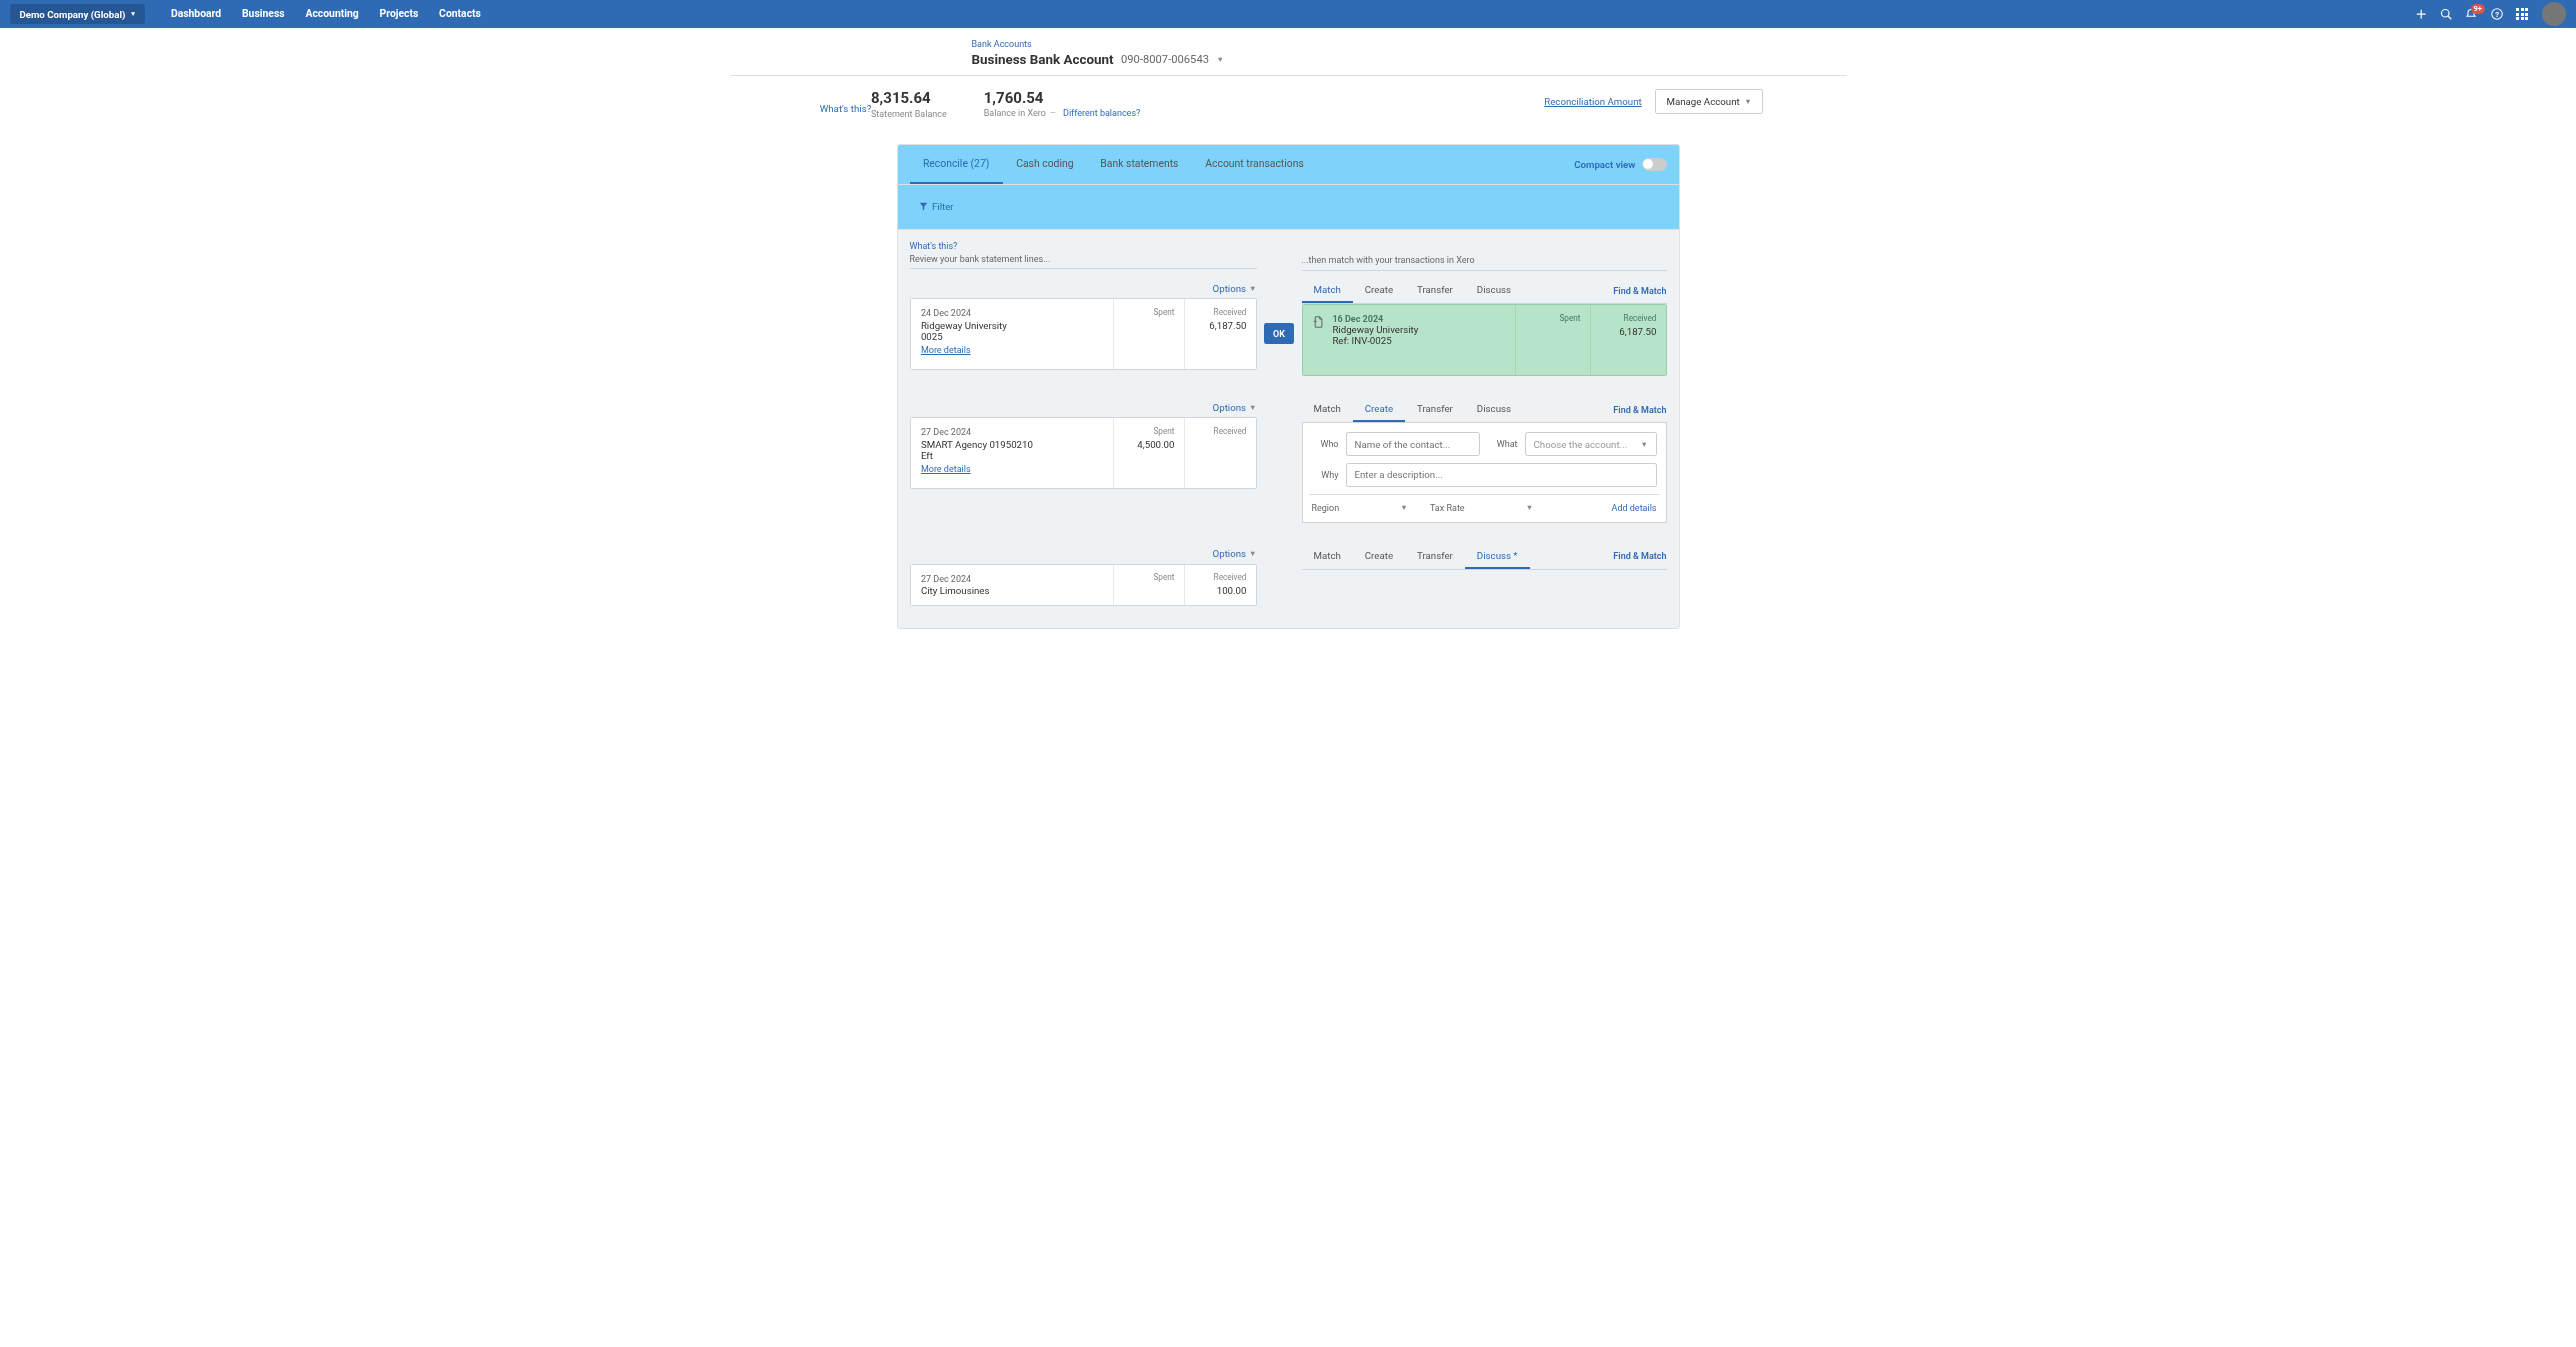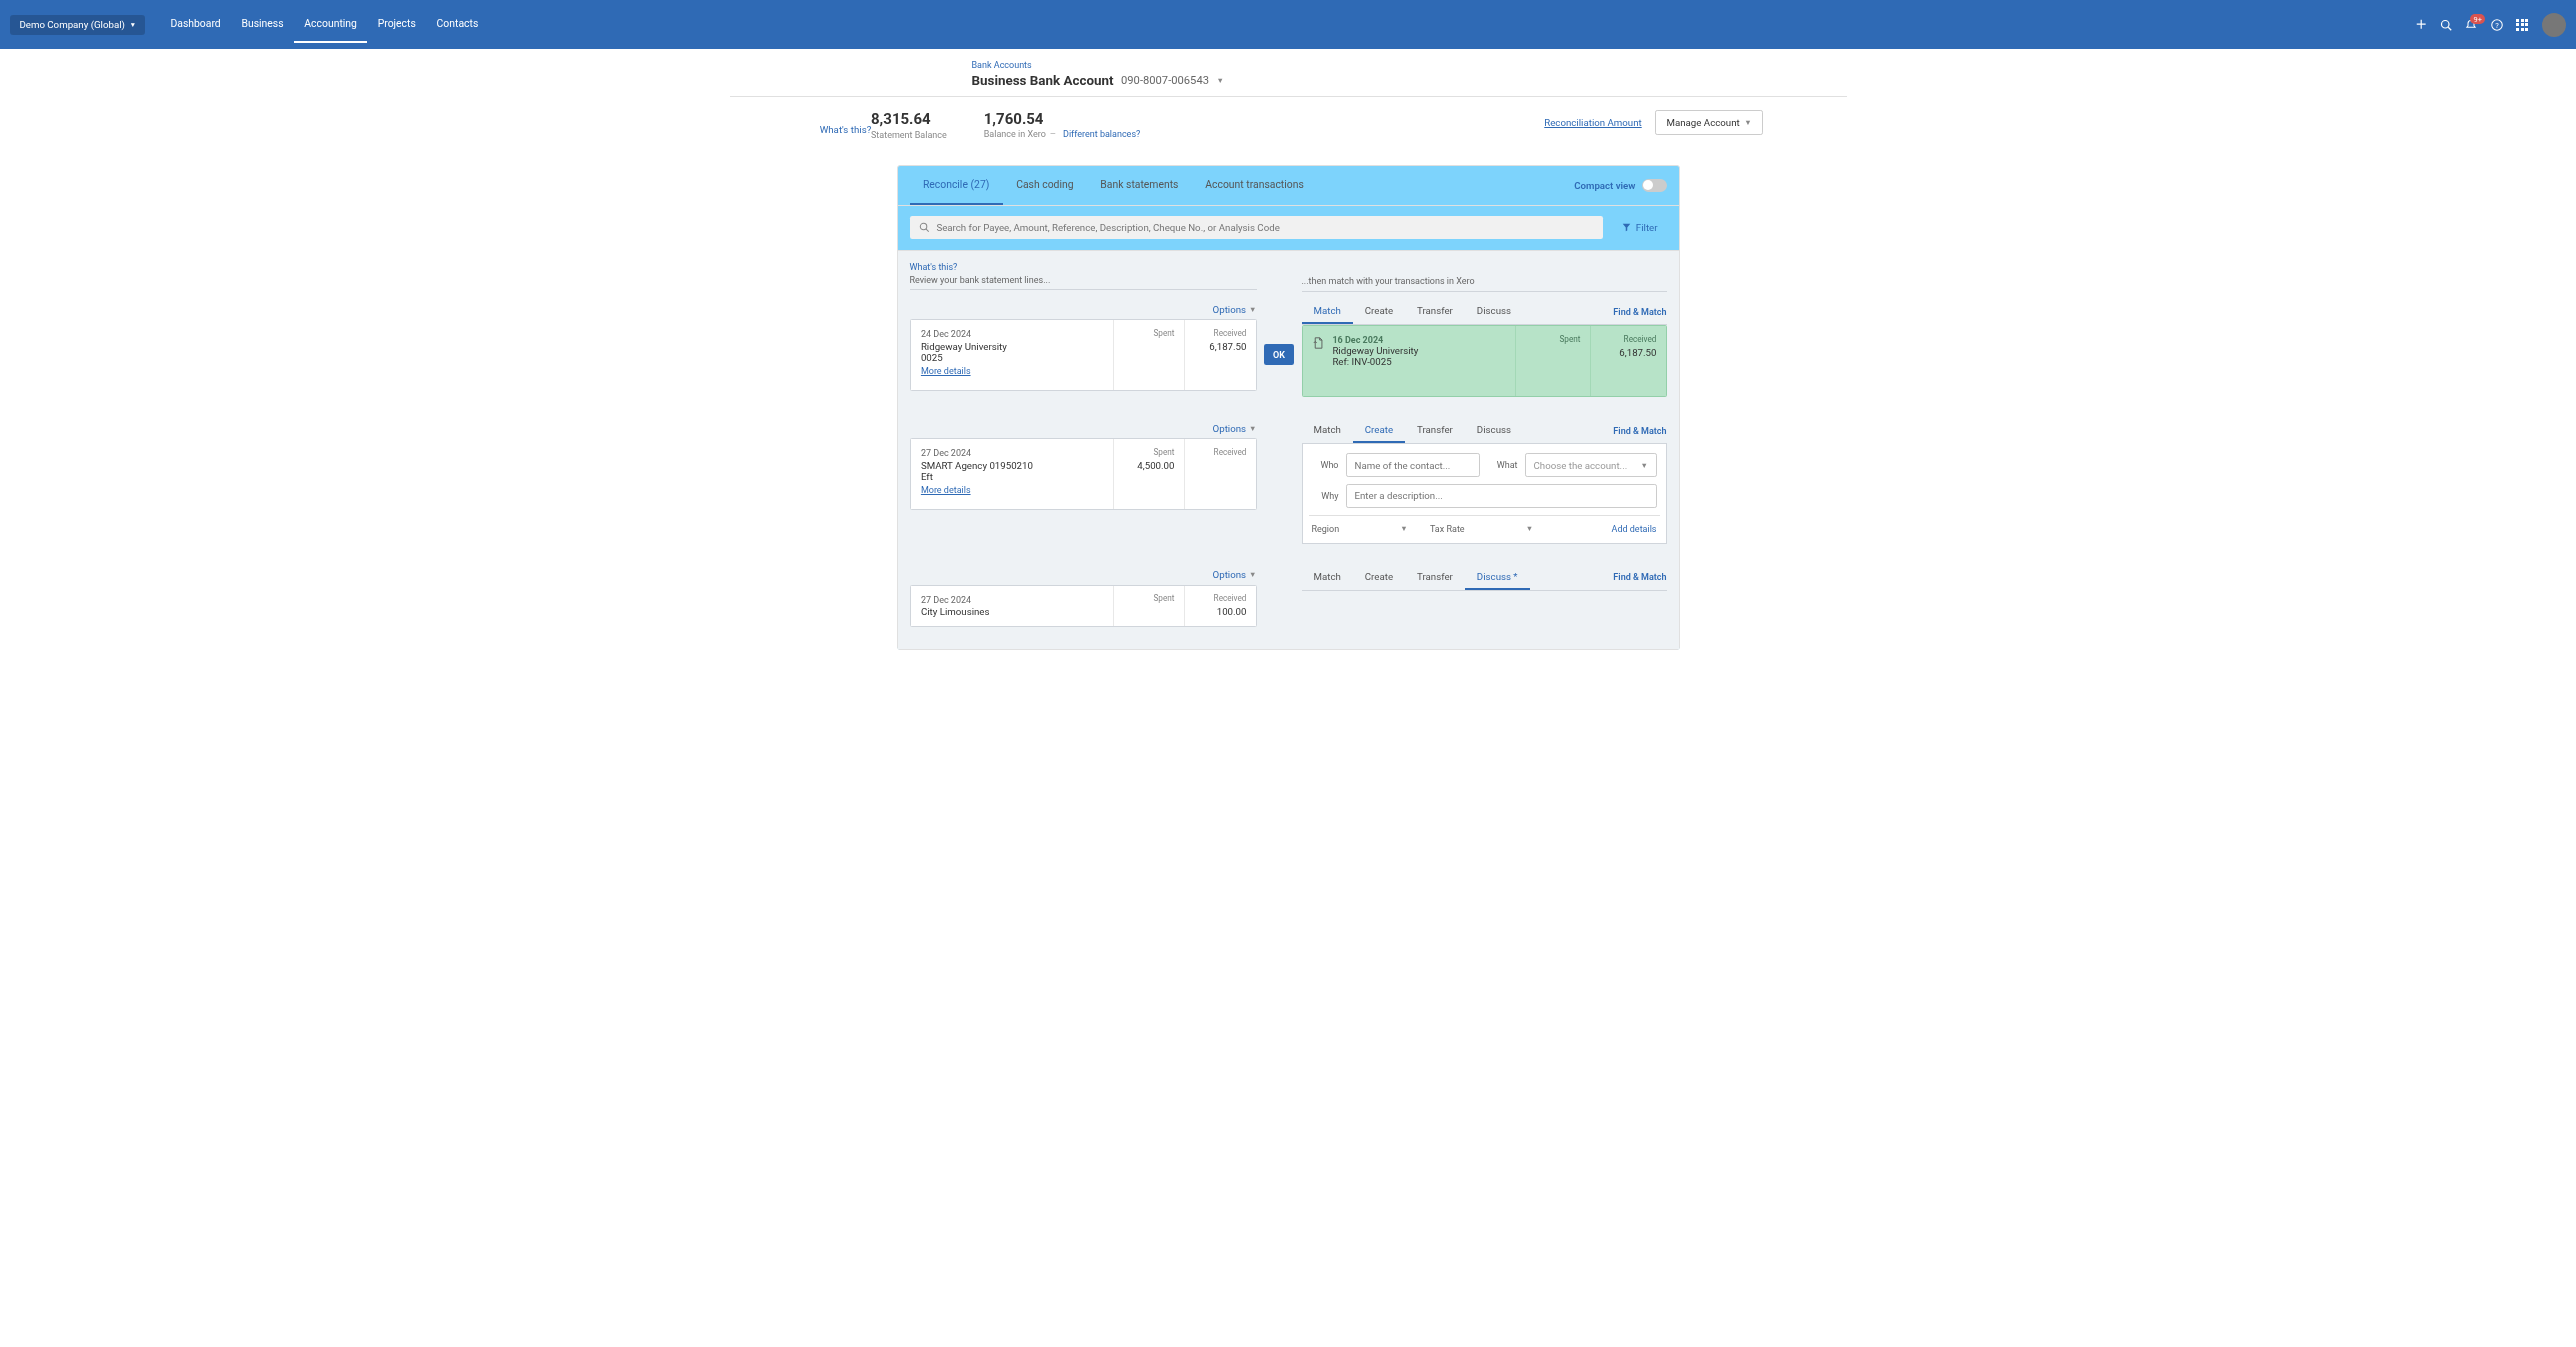--- a/index.html
+++ b/index.html
@@ -1,19 +1,19 @@
 <!DOCTYPE html>
 <html style="font-size:12px"><head>
 <meta charset="utf-8">
 <style>
 * { box-sizing: border-box; margin: 0; padding: 0; font-family: -apple-system, BlinkMacSystemFont, "Segoe UI", Roboto, sans-serif; }
 body { background: #fff; color: #333; font-size: 9.7px; }
 
 
-.topnav { background: #2f6ab5; height: 49px; display: flex; align-items: center; padding: 0 10.4px; color: #fff; }
+.topnav { background: #2f6ab5; height: 28px; display: flex; align-items: center; padding: 0 10.4px; color: #fff; font-weight: bold; }
 .company-selector { background: rgba(0,0,0,0.18); padding: 4.5px 9px; border-radius: 3px; display: flex; align-items: center; gap: 4.5px; font-size: 9.7px; cursor: pointer; }
 .nav-links { display: flex; margin-left: 15px; gap: 0; }
 .nav-link { padding: 0 10.4px; height: 36px; display: flex; align-items: center; color: #fff; font-size: 10.4px; cursor: pointer; border-bottom: 2.2px solid transparent; }
 .nav-link.active { border-bottom-color: #fff; }
 .nav-right { margin-left: auto; display: flex; align-items: center; gap: 13.4px; }
 .nav-icon-btn { color: #fff; cursor: pointer; position: relative; display:flex; align-items:center; }
 .badge { position: absolute; top: -4.5px; right: -7.5px; background: #d9534f; color: #fff; border-radius: 6px; font-size: 7.5px; padding: 0.7px 3px; }
 .avatar { width: 24px; height: 24px; border-radius: 50%; background: #777; }
 .apps-icon { display:grid; grid-template-columns:repeat(3,3px); grid-template-rows:repeat(3,3px); gap:1.5px;}
 .apps-icon span{background:#fff;width:3px;height:3px;}
@@ -210,27 +210,20 @@
     <div class="tab">Cash coding</div>
     <div class="tab">Bank statements</div>
     <div class="tab">Account transactions</div>
     <div class="compact-view">
       <span>Compact view</span>
       <div class="toggle"></div>
     </div>
   </div>
 
   <div class="search-row">
-    <div class="search-box">
-      <svg width="10.4" height="10.4" viewBox="0 0 16 16">
-          <circle cx="7" cy="7" r="5" stroke="#888" stroke-width="1.6" fill="none"></circle>
-          <path d="M11 11l4 4" stroke="#888" stroke-width="1.6"></path>
-        </svg>
-      <input type="text" placeholder="Search for Payee, Amount, Reference, Description, Cheque No., or Analysis Code" style="">
-    </div>
     <div class="filter-btn">
       <svg width="9" height="9" viewBox="0 0 12 12">
           <path d="M1 1h10L7 6v4l-2 1V6L1 1z" fill="#2f6ab5"></path>
         </svg>
       <span>Filter</span>
     </div>
   </div>
 
   <div class="reconcile-area">
     <div class="instructions-row">

